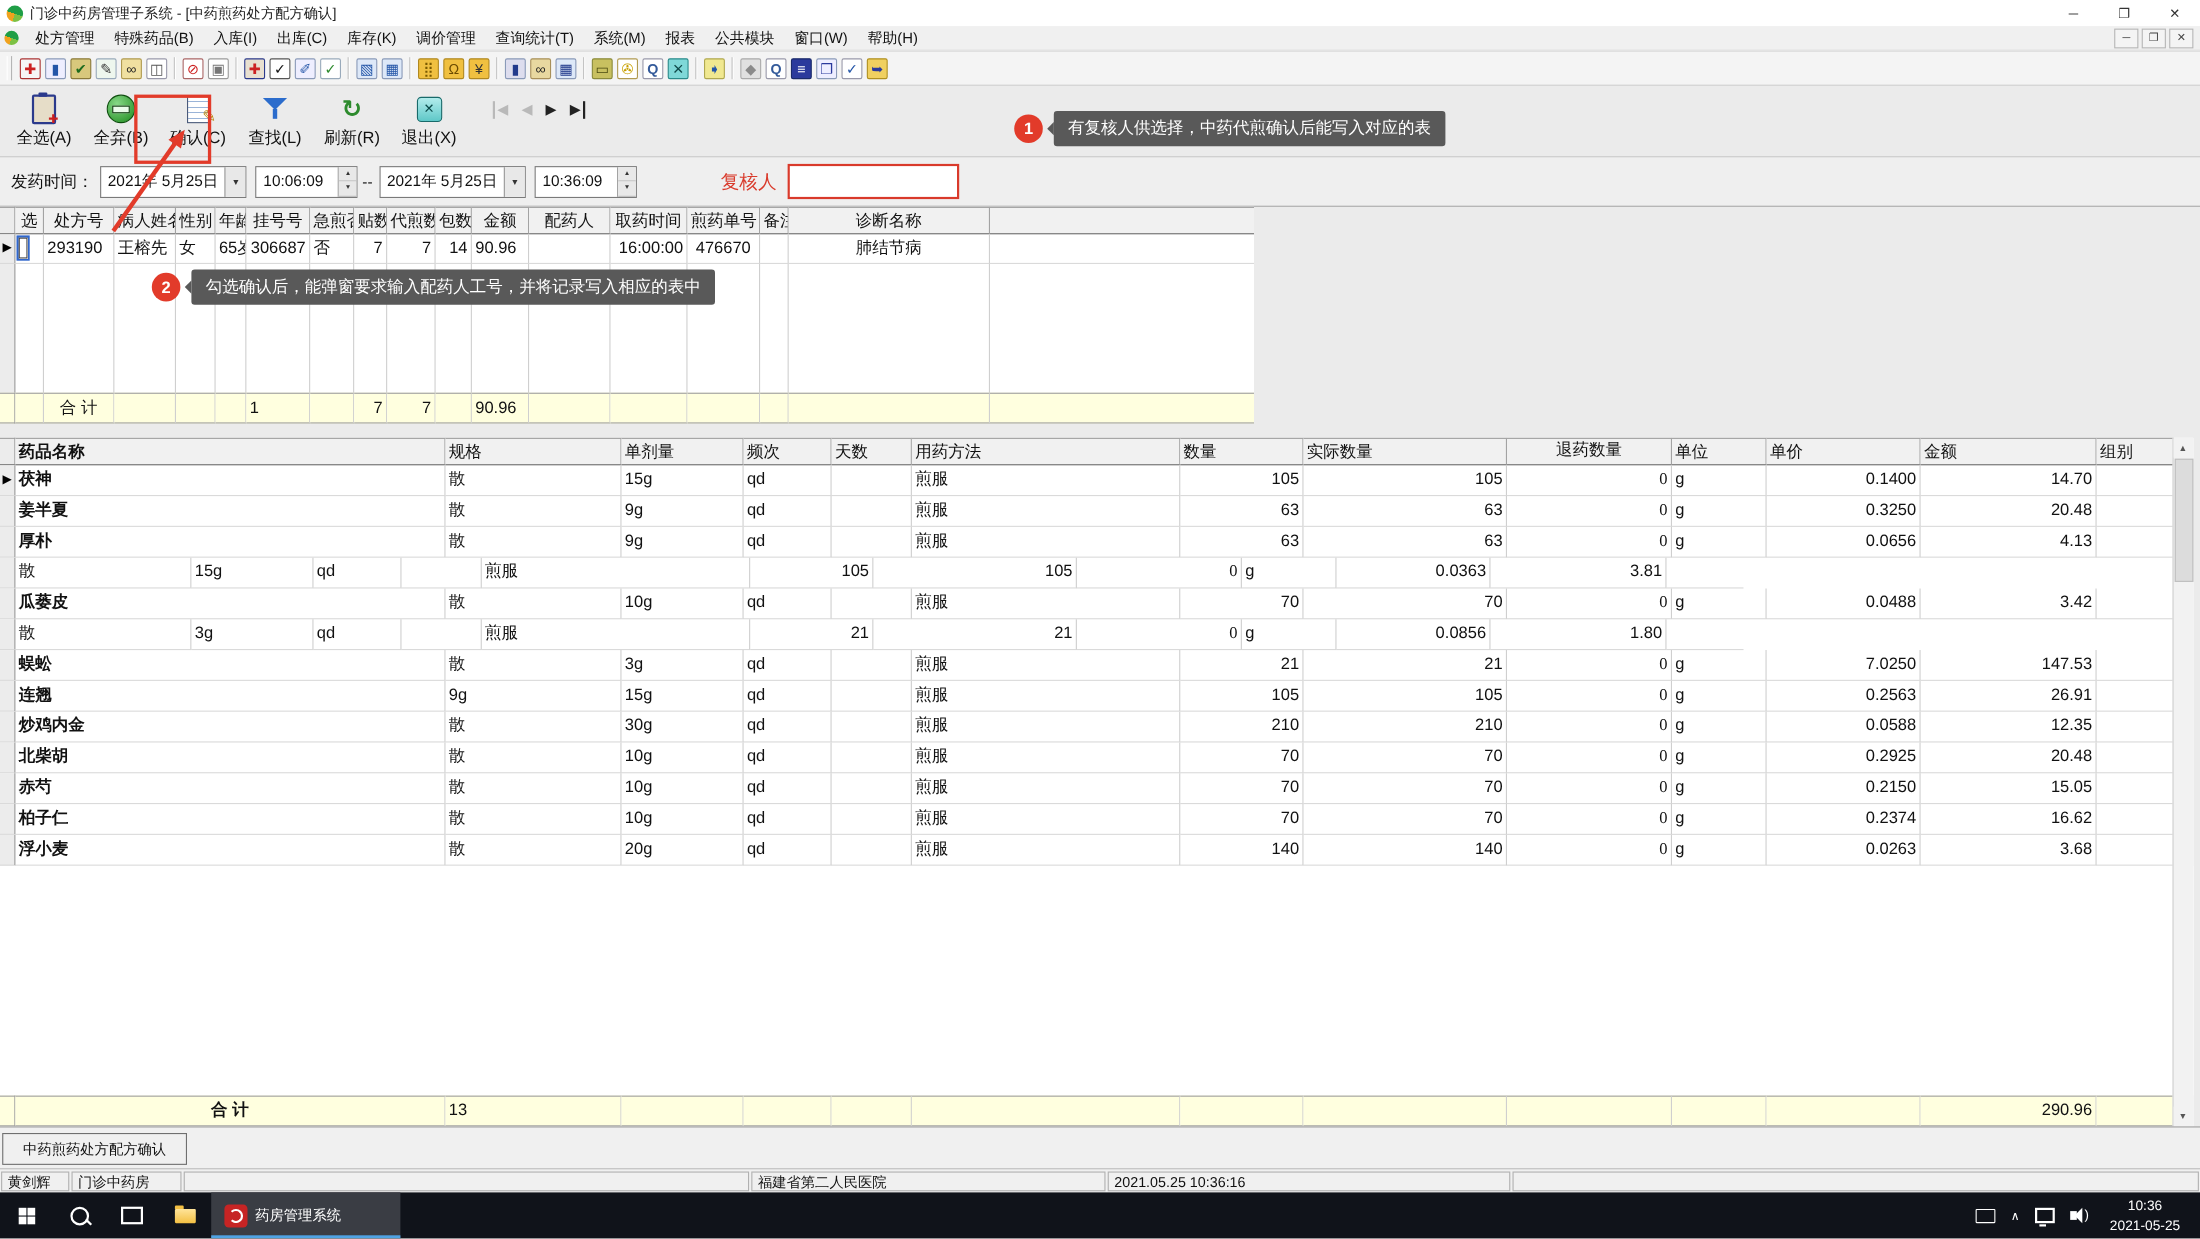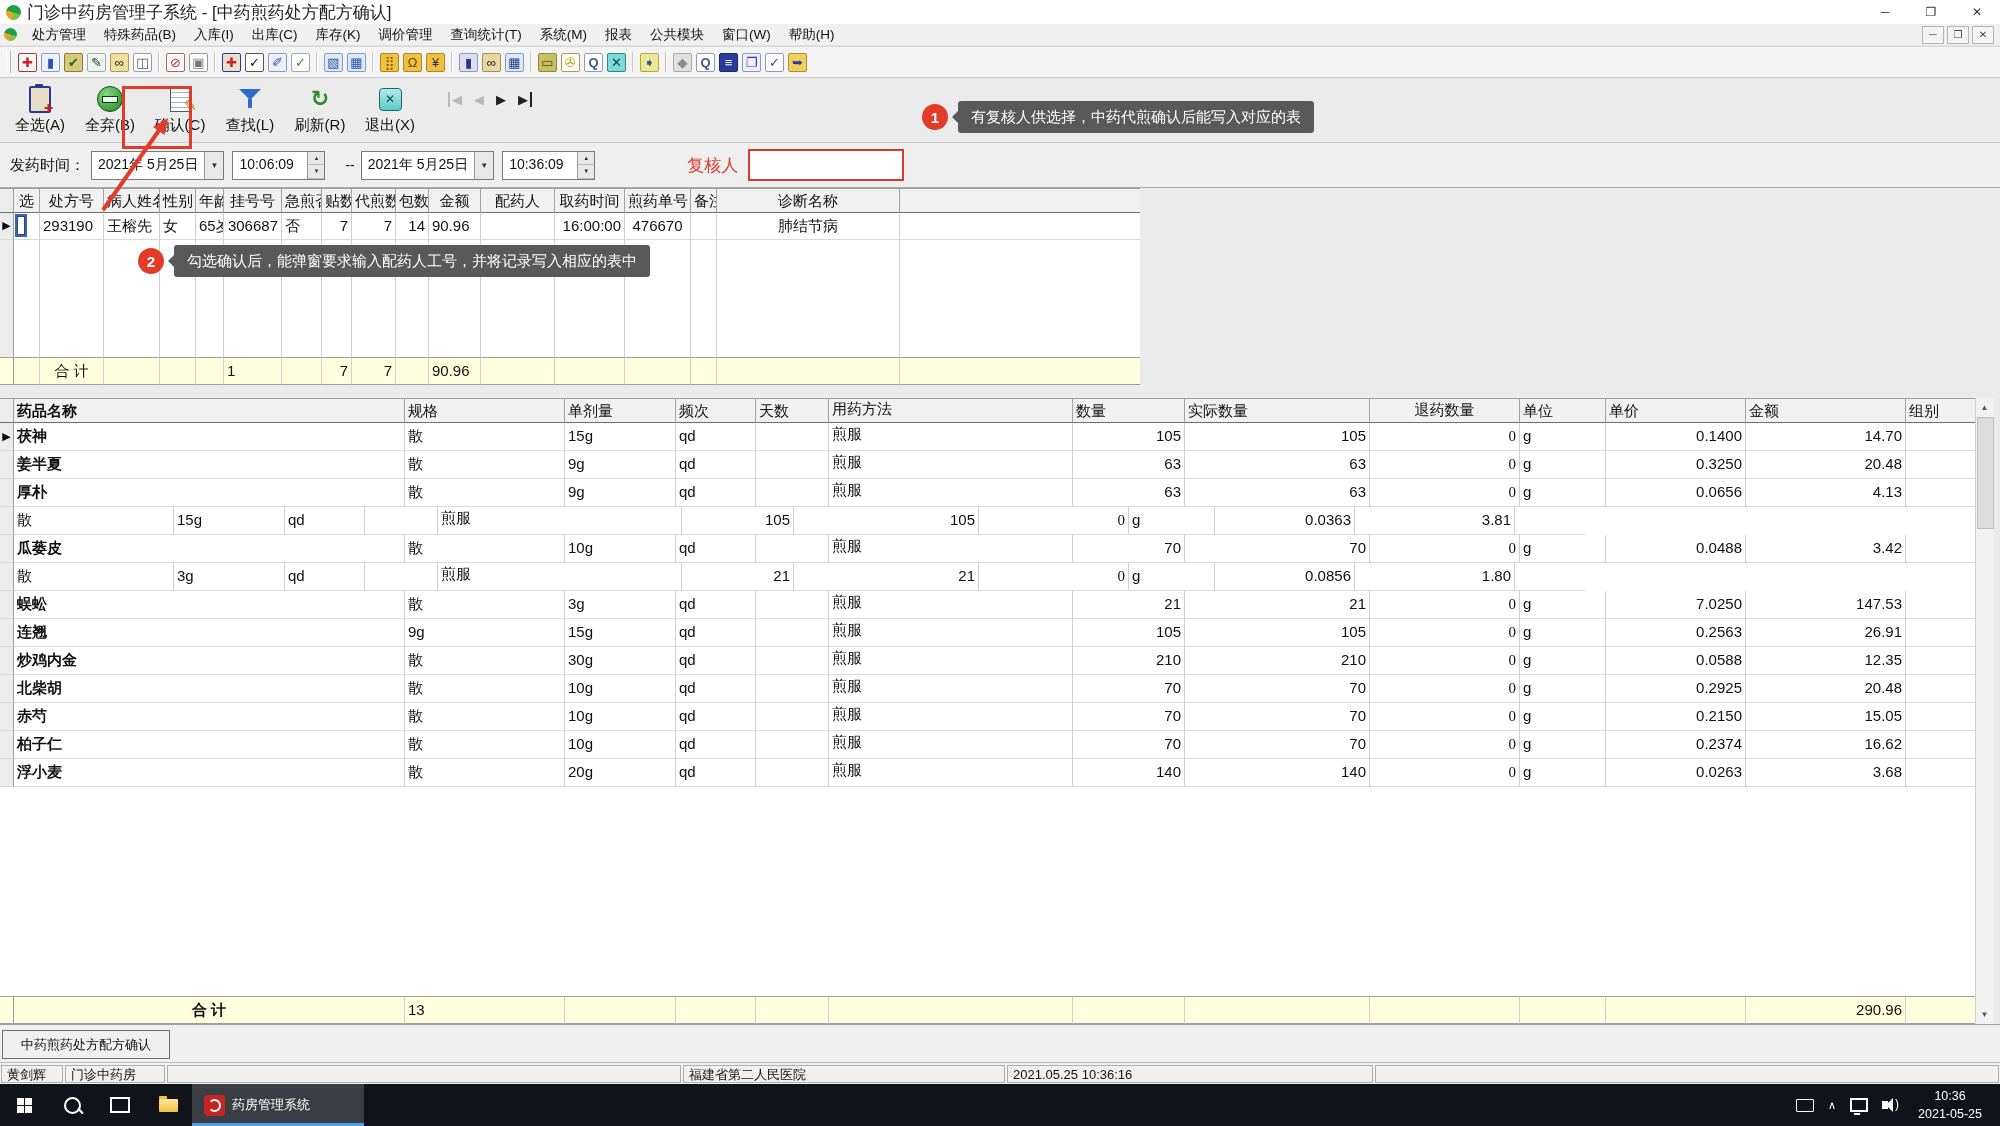--- a/index.html
+++ b/index.html
@@ -5,21 +5,21 @@
   html,body{margin:0;padding:0;background:#888;}
   .screen{position:relative;width:2000px;height:1126px;background:#ebebeb;overflow:hidden;
           font-family:"Liberation Sans","DejaVu Sans",sans-serif;color:#111;}
   .band{position:absolute;left:0;right:0;box-sizing:border-box;}
 
   
   .titlebar{top:0;height:24px;background:#fff;display:flex;align-items:center;padding-left:6px;}
   .app-swirl{width:15px;height:15px;border-radius:50%;
      background:conic-gradient(#1f9e46 0 30%,#7cc143 30% 55%,#f0a21e 55% 80%,#1f9e46 80% 100%);
      margin-right:6px;flex:0 0 auto;}
-  .title-text{font-size:17px;color:#222;}
+  .title-text{font-size:13px;color:#222;}
   .win-controls{margin-left:auto;display:flex;height:100%;}
   .win-btn{width:46px;height:100%;display:flex;align-items:center;justify-content:center;font-size:12px;color:#333;}
 
   
   .menubar{top:24px;height:22px;background:#f0f0f0;display:flex;align-items:center;padding-left:4px;border-bottom:1px solid #e2e2e2;}
   .menubar .app-swirl{width:13px;height:13px;}
   .mitem{font-size:13.5px;padding:0 9px;color:#111;white-space:nowrap;}
   .mdi-controls{margin-left:auto;display:flex;gap:3px;padding-right:6px;}
   .mdi-btn{width:20px;height:16px;border:1px solid #b5b5b5;background:#f4f4f4;font-size:10px;
            display:flex;align-items:center;justify-content:center;color:#444;}
@@ -58,21 +58,21 @@
   .nav-first{border-left:2px solid #b9b9b9;padding-left:2px;}
   .nav-last{border-right:2px solid #222;padding-right:2px;}
 
   
   .filterrow{top:142px;height:46px;background:#efefef;border-top:1px solid #c9c9c9;border-bottom:1px solid #a9a9a9;
              display:flex;align-items:center;}
   .f-label{font-size:15px;margin:0 6px 0 10px;white-space:nowrap;}
   .combo{display:flex;height:27px;border:1px solid #7a7a7a;background:#fff;align-items:stretch;margin-right:8px;}
   .combo .cv{font-size:14px;line-height:25px;padding:0 6px;white-space:nowrap;}
   .combo .carr{width:18px;background:#e8e8e8;border-left:1px solid #999;display:flex;align-items:center;justify-content:center;font-size:8px;color:#333;}
-  .spinner{display:flex;height:27px;border:1px solid #7a7a7a;background:#fff;margin-right:20px;}
+  .spinner{display:flex;height:27px;border:1px solid #7a7a7a;background:#fff;margin-right:4px;}
   .spinner .sv{font-size:14px;line-height:25px;padding:0 6px;min-width:62px;}
   .spin-btns{width:16px;display:flex;flex-direction:column;border-left:1px solid #999;}
   .spin-btns span{flex:1;background:#e8e8e8;font-size:6px;display:flex;align-items:center;justify-content:center;color:#333;border-bottom:1px solid #bbb;}
   .range-sep{font-size:14px;margin:0 6px 0 0;}
   .reviewer-label{color:#d93a2b;font-size:17px;margin:0 10px 0 72px;white-space:nowrap;}
   .reviewer-input{width:148px;height:26px;background:#fff;border:2px solid #d93a2b;}
 
   
   .grid{position:absolute;background:#fff;}
   .grow{display:flex;}
@@ -96,21 +96,21 @@
   .udata span{height:27px;line-height:25px;}
   .uempty span{height:117px;border-bottom:none;}
   .utotal span{height:28px;line-height:26px;}
   .cb{width:17px;height:17px;background:#fff;border:1px solid #444;box-shadow:0 0 0 2px #2f66cc;margin:3px auto 0;}
   .rowarrow{font-size:11px;line-height:27px;color:#000;}
 
   
   .lowertable{top:398px;left:0;width:1994px;}
   .lc-ind{width:14px;min-width:14px;}
   .lc0{width:391px;min-width:391px;font-weight:bold;} .lc1{width:160px;min-width:160px;} .lc2{width:111px;min-width:111px;}
-  .lc3{width:80px;min-width:80px;}   .lc4{width:73px;min-width:73px;}   .lc5{width:244px;min-width:244px;font-family:Liberation Mono, monospace;}
+  .lc3{width:80px;min-width:80px;}   .lc4{width:73px;min-width:73px;}   .lc5{width:244px;min-width:244px;}
   .lc6{width:112px;min-width:112px;} .lc7{width:185px;min-width:185px;} .lc8{width:150px;min-width:150px;font-family:Liberation Serif, serif;}
   .lc9{width:86px;min-width:86px;}   .lc10{width:140px;min-width:140px;}.lc11{width:160px;min-width:160px;}
   .lc12{width:70px;min-width:70px;border-right:none;}
   .ldata span{height:28px;line-height:26px;}
   .ltotal span{height:28px;line-height:26px;}
   .lempty{height:209px;background:#fff;}
   .scrollcol{position:absolute;top:0;right:0;width:18px;height:626px;background:#f2f2f2;border-left:1px solid #cfcfcf;}
   .sc-btn{position:absolute;left:0;width:17px;height:17px;background:#f2f2f2;font-size:8px;color:#555;
           display:flex;align-items:center;justify-content:center;}
   .sc-up{top:1px;} .sc-down{bottom:1px;}

